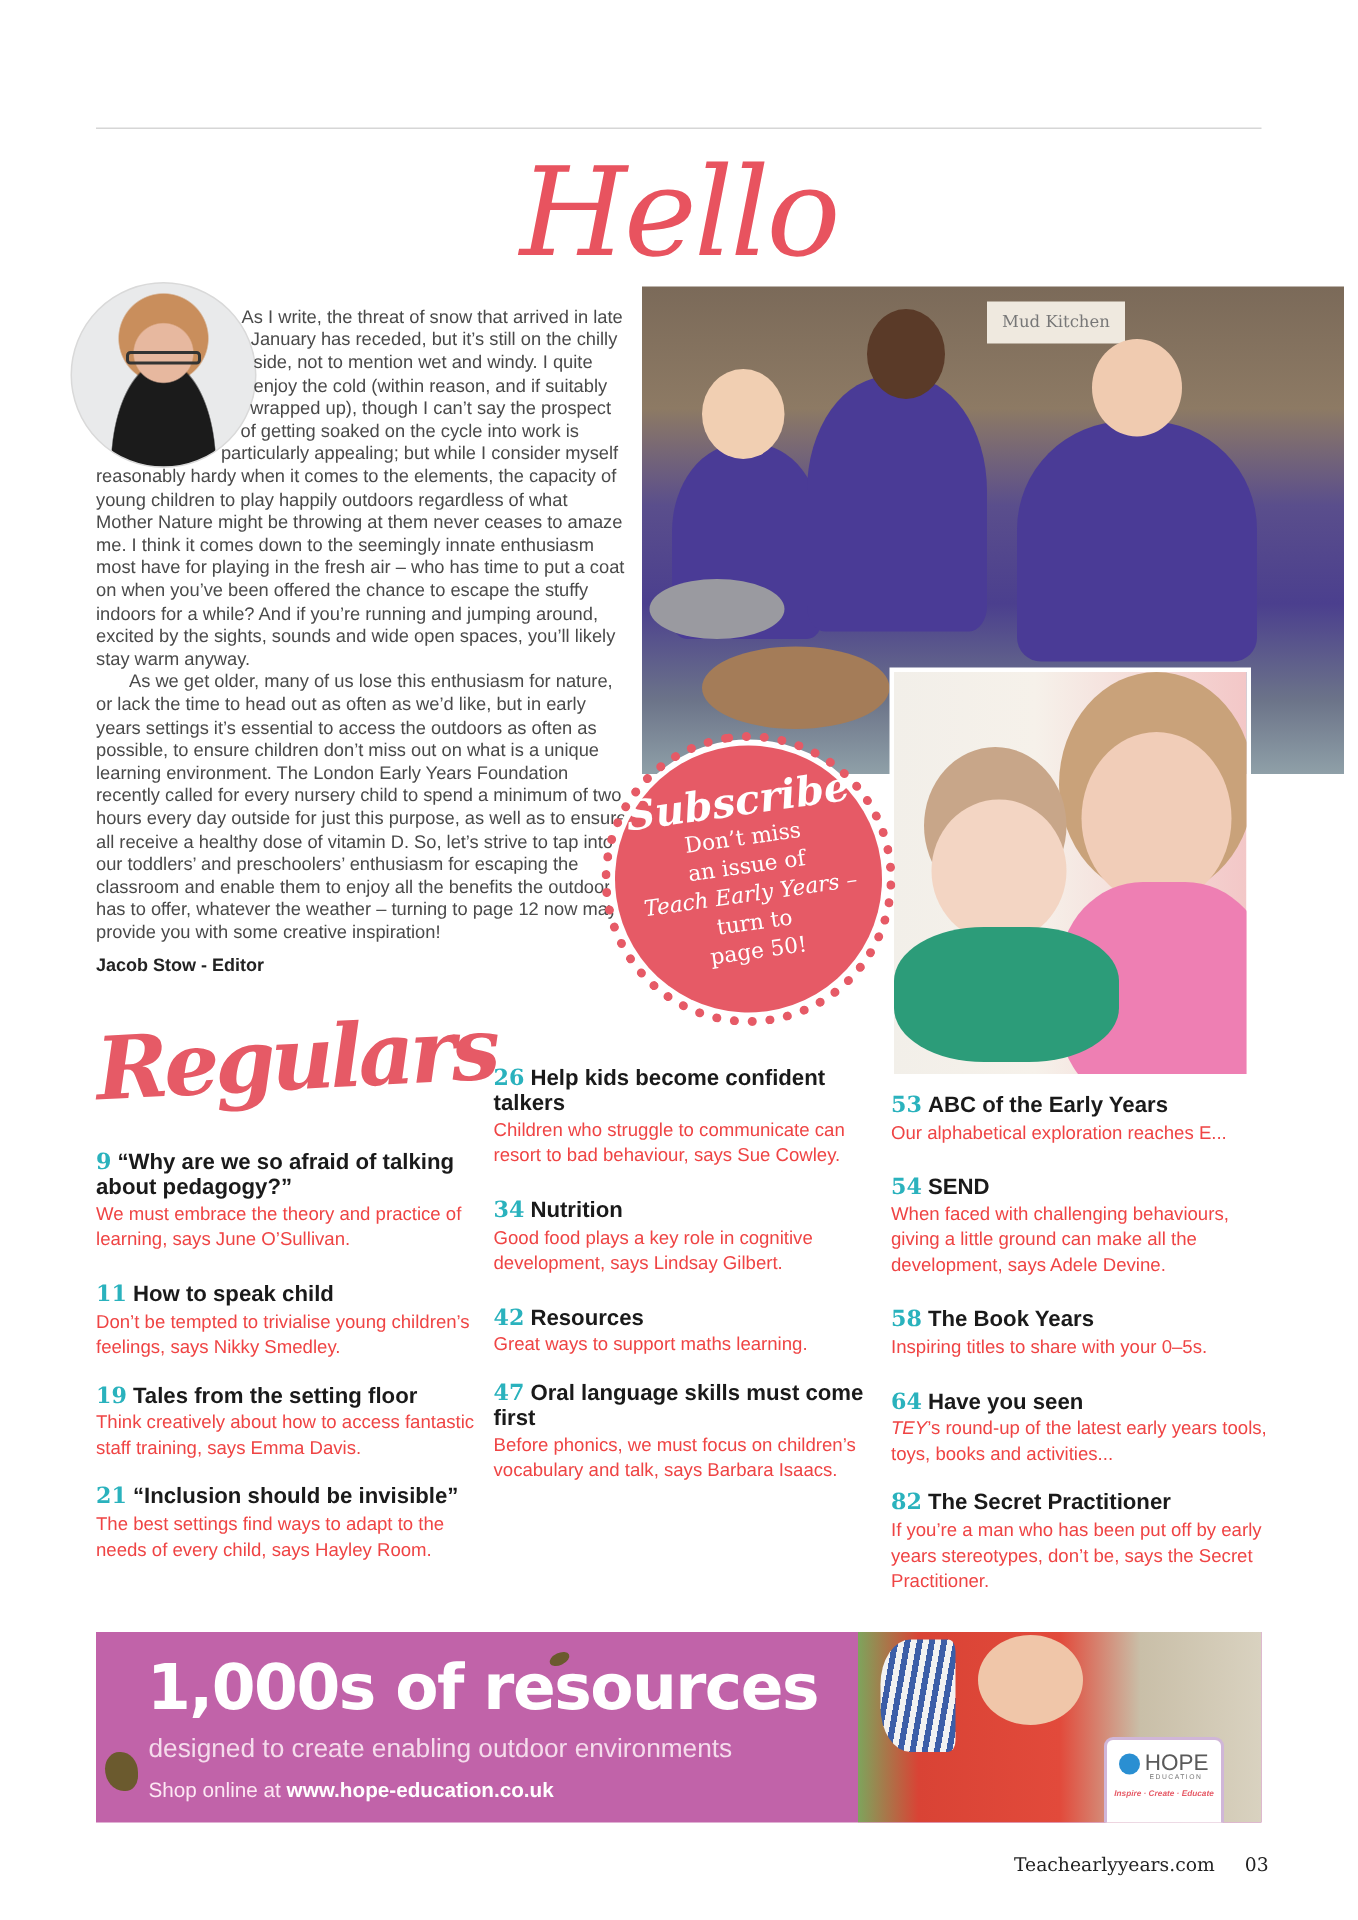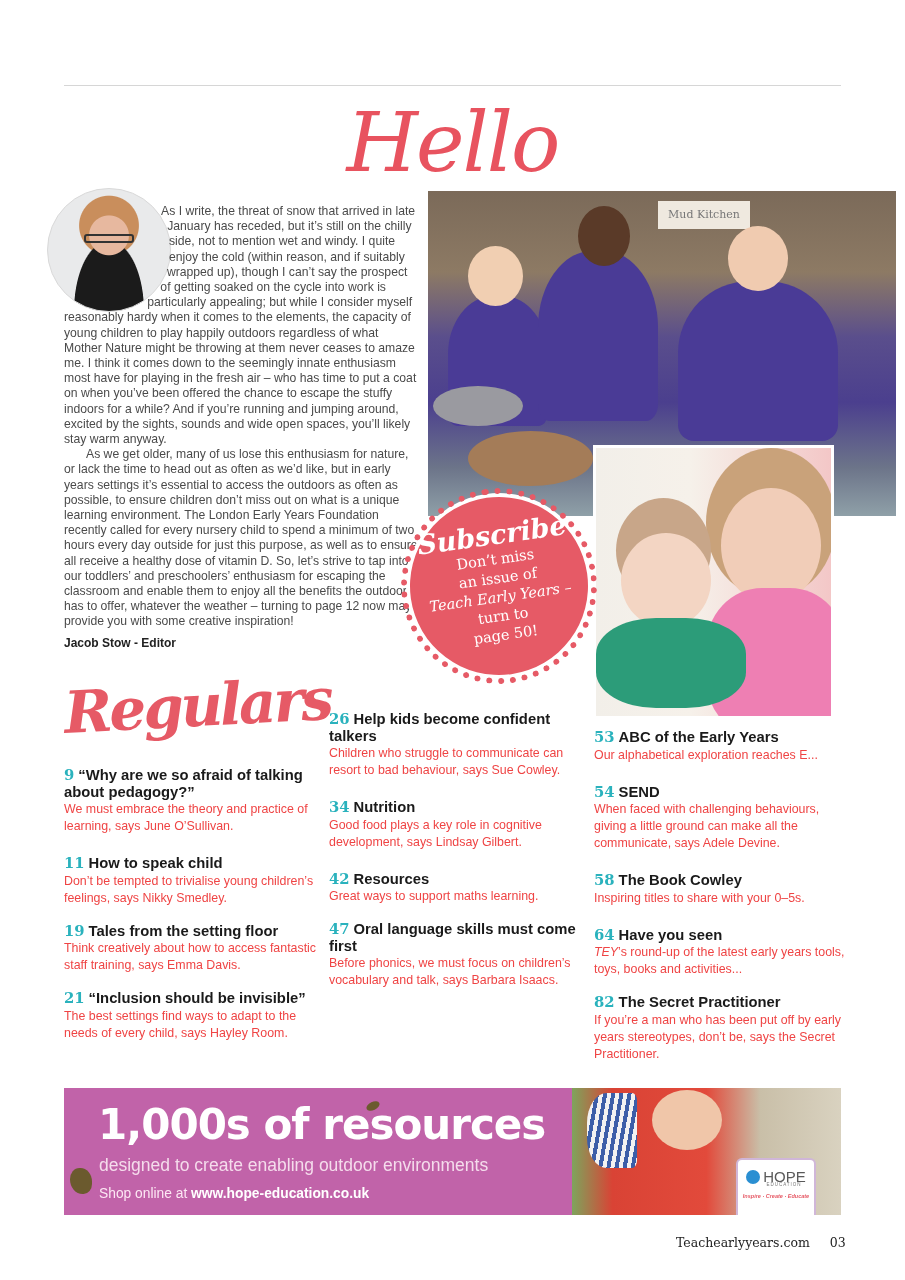--- a/index.html
+++ b/index.html
@@ -166,24 +166,24 @@
   </div>
 </div>
 
 <div class="col" style="left:594px; top:729px;">
   <div class="item" style="margin-bottom:20px">
     <div class="head"><span class="num">53</span><span>ABC of the Early Years</span></div>
     <div class="desc">Our alphabetical exploration reaches E...</div>
   </div>
   <div class="item" style="margin-bottom:20px">
     <div class="head"><span class="num">54</span><span>SEND</span></div>
-    <div class="desc">When faced with challenging behaviours, giving a little ground can make all the communicate, says Adele Devine.</div>
-  </div>
-  <div class="item" style="margin-bottom:20px">
-    <div class="head"><span class="num">58</span><span>The Book Cowley</span></div>
+    <div class="desc">When faced with challenging behaviours, giving a little ground can make all the development, says Adele Devine.</div>
+  </div>
+  <div class="item" style="margin-bottom:20px">
+    <div class="head"><span class="num">58</span><span>The Book Years</span></div>
     <div class="desc">Inspiring titles to share with your 0–5s.</div>
   </div>
   <div class="item" style="margin-bottom:16px">
     <div class="head"><span class="num">64</span><span>Have you seen</span></div>
     <div class="desc"><span class="it">TEY</span><span>’s round-up of the latest early years tools, toys, books and activities...</span></div>
   </div>
   <div class="item">
     <div class="head"><span class="num">82</span><span>The Secret Practitioner</span></div>
     <div class="desc">If you’re a man who has been put off by early years stereotypes, don’t be, says the Secret Practitioner.</div>
   </div>

